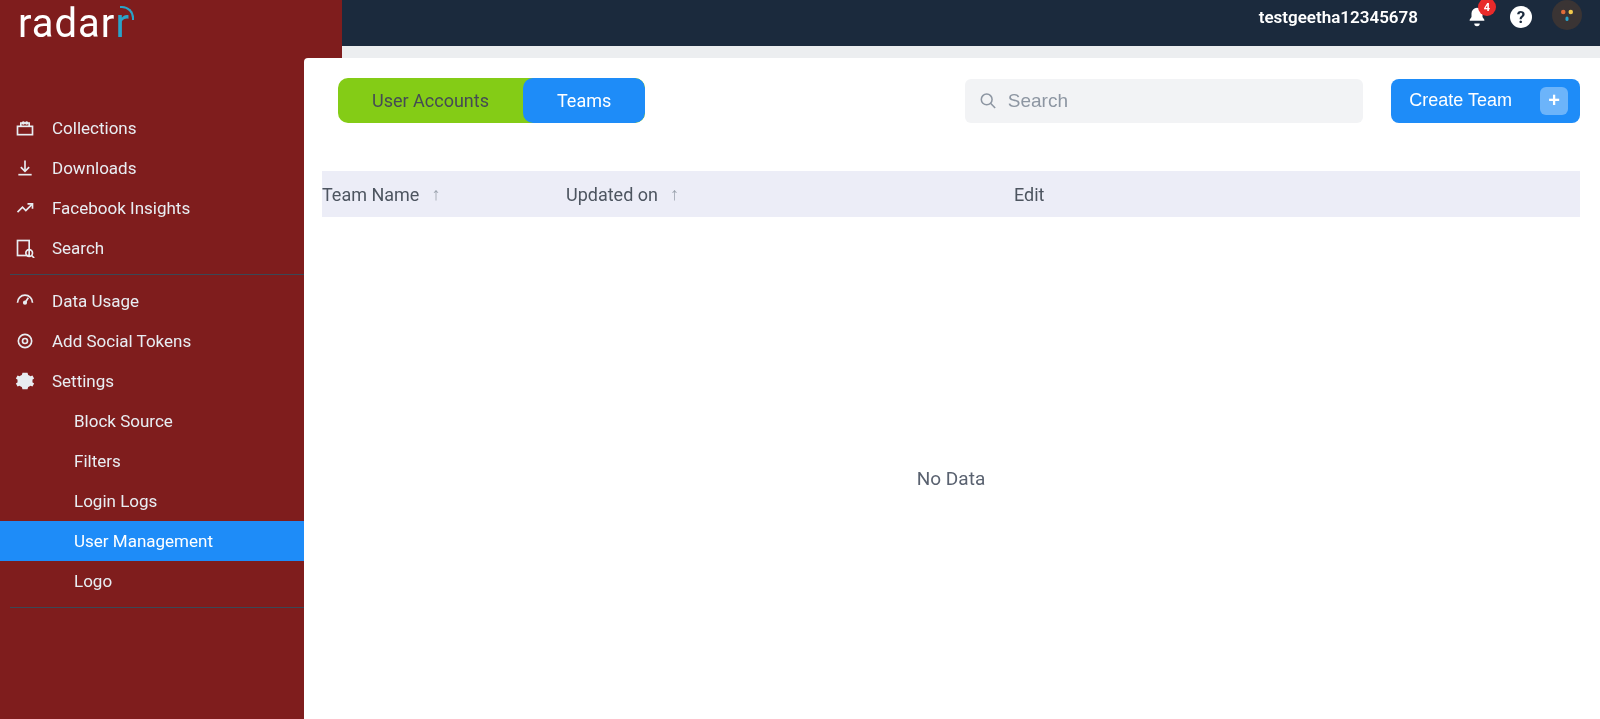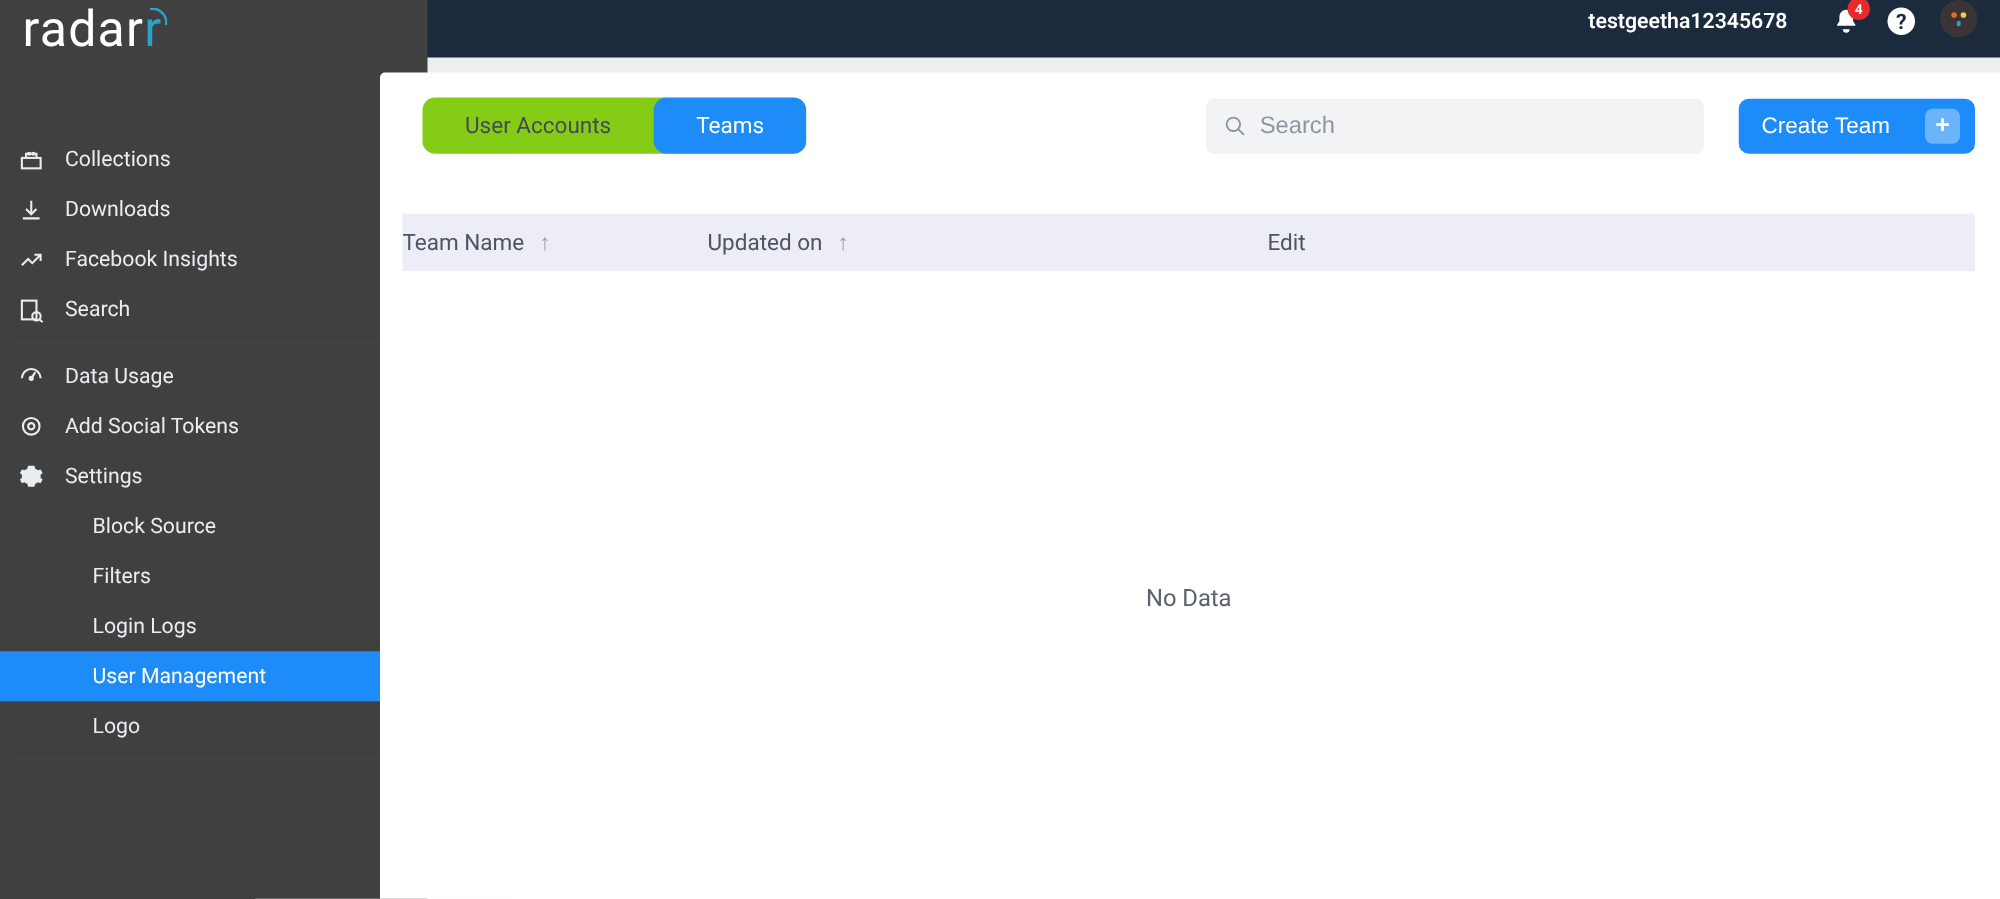--- a/index.html
+++ b/index.html
@@ -19,21 +19,21 @@
     background: #1b2a3d;
     display: flex;
     align-items: center;
     justify-content: flex-end;
     padding-right: 18px;
     color: #fff;
   }
   .topbar .user {
     font-weight: 600;
     font-size: 17px;
-    margin-right: 16px;
+    margin-right: 28px;
     position: relative;
     top: -6px;
   }
   .top-icon {
     width: 26px; height: 26px;
     margin-left: 18px;
     display: flex; align-items: center; justify-content: center;
     position: relative;
     top: -6px;
   }
@@ -81,21 +81,21 @@
     border-left: none;
     border-bottom: none;
     border-radius: 0 12px 0 0;
   }
 
   
   .sidebar {
     position: absolute;
     top: 0; left: 0; bottom: 0;
     width: 342px;
-    background: #404040;
+    background: #7f1d1d;
     padding-top: 62px;
     color: #e8edf2;
   }
   .collapse-btn {
     position: absolute;
     top: 68px; right: 6px;
     color: #fff;
     width: 20px; height: 20px;
     display: flex; align-items: center; justify-content: center;
   }

